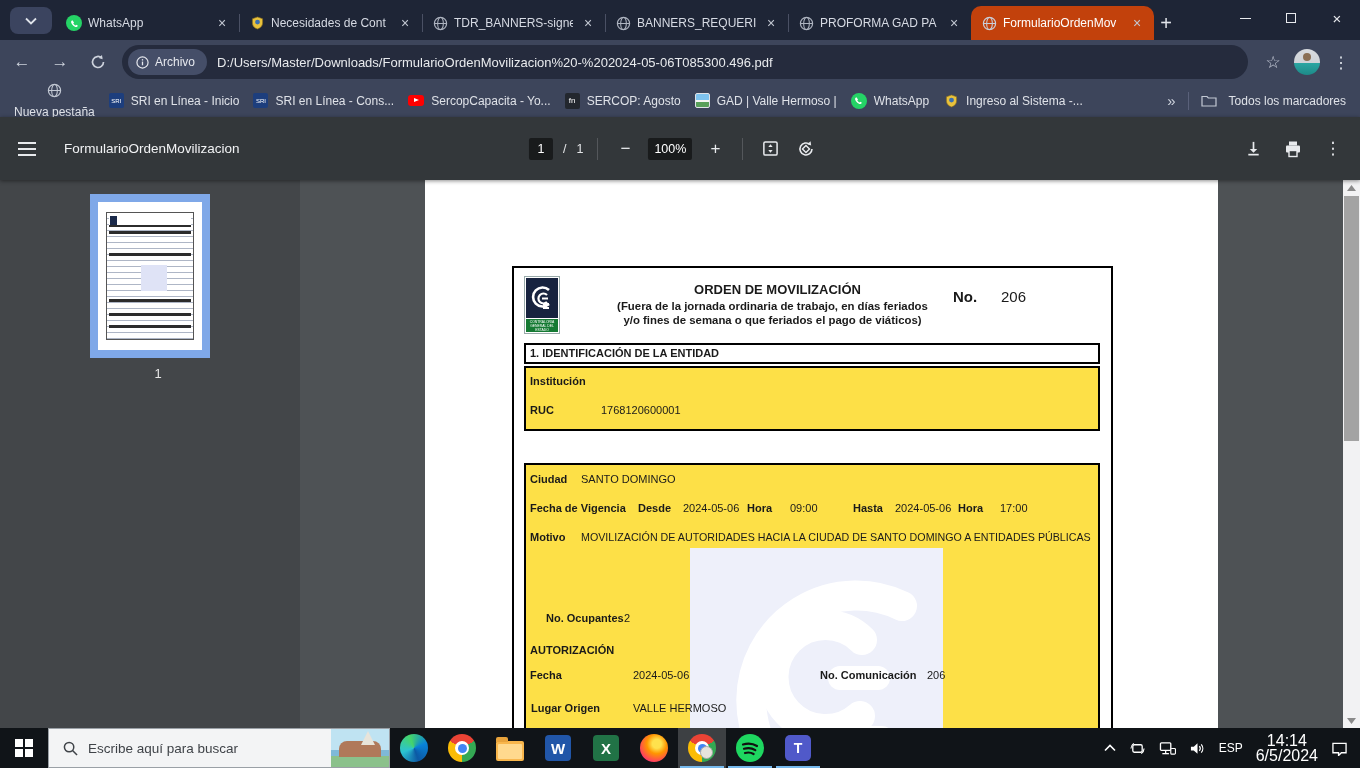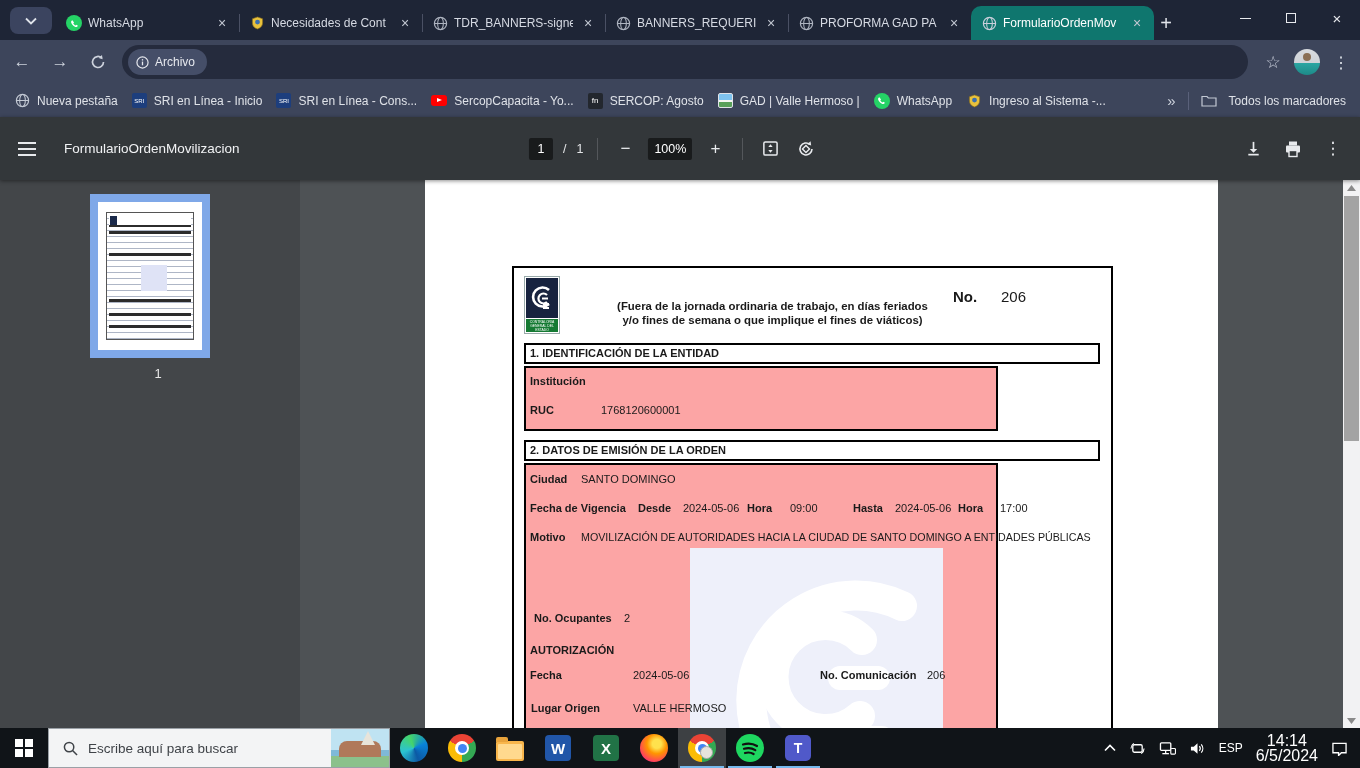--- a/index.html
+++ b/index.html
@@ -9,21 +9,21 @@
 
   
   .tabstrip { position:absolute; left:0; top:0; width:1360px; height:40px; background:#1e2536;
     display:flex; align-items:flex-end; }
   .tab-search-btn { position:absolute; left:10px; top:7px; width:42px; height:27px; border-radius:8px;
     background:#3b445f; color:#dfe3ea; display:flex; align-items:center; justify-content:center; }
   .tabs { position:absolute; left:56px; top:6px; display:flex; height:34px; }
   .tab { width:183px; height:34px; display:flex; align-items:center; padding:0 8px 0 10px;
     color:#d6dae3; font-size:12px; position:relative; }
   .tab + .tab::before { content:""; position:absolute; left:0; top:8px; height:18px; width:1px; background:#4a5064; }
-  .tab.active { background:#0f766e; border-radius:10px 10px 0 0; color:#fff; }
+  .tab.active { background:#c2410c; border-radius:10px 10px 0 0; color:#fff; }
   .tab.active::before, .tab.active + .tab::before { display:none; }
   .tab .tlabel { flex:1; overflow:hidden; white-space:nowrap; margin:0 6px; }
   .tab .tclose { width:18px; height:18px; border-radius:50%; display:flex; align-items:center; justify-content:center;
     font-size:14px; color:#c3c8d2; }
   .favicon { width:16px; height:16px; flex:0 0 16px; display:flex; align-items:center; justify-content:center; }
   .fav-circle { width:16px; height:16px; border-radius:50%; display:flex; align-items:center; justify-content:center; }
   .newtab-btn { position:absolute; left:1152px; top:9px; width:28px; height:28px; color:#e2e5eb; font-size:20px;
     display:flex; align-items:center; justify-content:center; border-radius:50%; }
   .win-controls { position:absolute; right:0; top:0; height:36px; display:flex; }
   .win-btn { width:46px; height:36px; display:flex; align-items:center; justify-content:center; color:#e8eaee; }
@@ -44,21 +44,21 @@
   .star-btn { color:#c9cedb; font-size:17px; width:30px; text-align:center; }
   .avatar { width:26px; height:26px; border-radius:50%; margin:0 6px;
     background:linear-gradient(180deg,#d8dbdf 0%,#cfd3d8 52%,#2ba7a4 52%,#1d8a88 100%); position:relative; overflow:hidden; }
   .avatar::after { content:""; position:absolute; left:9px; top:4px; width:8px; height:8px; border-radius:50%; background:#8a6f55; }
   .menu-btn { color:#dfe3ea; font-size:16px; width:30px; text-align:center; margin-right:4px; }
 
   
   .bookmarks { position:absolute; left:0; top:84px; width:1360px; height:33px; background:#3d455b;
     display:flex; align-items:center; color:#dfe2e8; font-size:12px; }
   .bm { display:flex; align-items:center; gap:7px; margin-left:14px; white-space:nowrap; }
-  .bm:first-child { margin-left:14px; }
+  .bm:first-child { margin-left:14px;flex-direction:column; }
   .bm-right { margin-left:auto; display:flex; align-items:center; gap:12px; margin-right:14px; }
   .bm-overflow { font-size:15px; color:#cdd2dc; }
   .bm-divider { width:1px; height:18px; background:#5a617a; }
   .bm-ico { width:16px; height:16px; display:flex; align-items:center; justify-content:center; font-weight:bold; }
   .sri-ico { width:15px; height:15px; background:#1d3e7d; color:#fff; font-size:6px; display:flex; align-items:center; justify-content:center; border-radius:2px; }
   .yt-ico { width:16px; height:11px; background:#f00; border-radius:3px; position:relative; }
   .yt-ico::after { content:""; position:absolute; left:6px; top:3px; border-left:5px solid #fff; border-top:2.5px solid transparent; border-bottom:2.5px solid transparent; }
   .fn-ico { width:15px; height:16px; background:#23272e; color:#fff; font-size:8px; display:flex; align-items:center; justify-content:center; border-radius:2px; }
   .gad-ico { width:15px; height:15px; border-radius:2px; background:linear-gradient(180deg,#7ec3ef 0 45%,#f4f6f2 45% 65%,#58a05a 65% 100%); border:1px solid #e0e3e8; }
   .wa-ico { width:16px; height:16px; border-radius:50%; background:#25d366; display:flex; align-items:center; justify-content:center; }
@@ -105,21 +105,21 @@
   .logo-box { position:absolute; left:10px; top:8px; width:36px; height:58px; border:1px solid #9aa; background:#fff; }
   .logo-navy { position:absolute; left:1px; top:1px; width:32px; height:40px; background:#17233f;
     display:flex; align-items:center; justify-content:center; }
   .logo-green { position:absolute; left:1px; top:42px; width:32px; height:13px; background:#157a33;
     color:#fff; font-size:3.4px; line-height:4px; text-align:center; overflow:hidden; padding-top:1px; }
   .doc-title { position:absolute; left:70px; right:140px; top:14px; text-align:center; font-weight:bold; font-size:13px; }
   .doc-sub { position:absolute; left:40px; right:120px; text-align:center; font-weight:bold; font-size:11.4px; }
 
   .sec-header { position:absolute; left:10px; width:576px; height:21px; border:2px solid #000;
     font-weight:bold; font-size:11px; line-height:17px; padding-left:4px; background:#fff; }
-  .sec-body { position:absolute; left:10px; width:474px; border:2px solid #000; background:#fca5a5; }
+  .sec-body { position:absolute; left:10px; width:576px; border:2px solid #000; background:#fde047; }
 
   .wm { position:absolute; left:164px; top:83px; width:253px; height:300px; background:#eef0fa; z-index:0; }
   .z1 { z-index:1; }
 
   
   .scrollbar { position:absolute; right:0; top:0; width:17px; height:548px; background:#f2f2f3; }
   .sb-arrow { position:absolute; left:0; width:17px; height:15px; display:flex; align-items:center; justify-content:center; }
   .sb-thumb { position:absolute; left:1px; top:16px; width:15px; height:245px; background:#a3a3a3; }
 
   
@@ -262,20 +262,21 @@
     </div>
     <div class="omnibox">
       <div class="chip">
         <svg width="13" height="13" viewBox="0 0 14 14">
             <circle cx="7" cy="7" r="6" fill="none" stroke="#e6e8ee" stroke-width="1.3"></circle>
             <rect x="6.3" y="6" width="1.4" height="4" fill="#e6e8ee"></rect>
             <rect x="6.3" y="3.4" width="1.4" height="1.5" fill="#e6e8ee"></rect>
           </svg>
         <span>Archivo</span>
       </div>
+      <span class="url">D:/Users/Master/Downloads/FormularioOrdenMovilizacion%20-%202024-05-06T085300.496.pdf</span>
     </div>
     <div class="star-btn">☆</div>
     <div class="avatar"></div>
     <div class="menu-btn">⋮</div>
   </div>
 
   <div class="bookmarks">
     <div class="bm">
       <span class="bm-ico">
           <svg width="15" height="15" viewBox="0 0 16 16">
@@ -414,33 +415,33 @@
             <svg width="26" height="30" viewBox="0 0 26 30">
                 <path d="M20 7a9.5 9.5 0 1 0 0 14" fill="none" stroke="#fff" stroke-width="2.6"></path>
                 <path d="M18 12a5 5 0 1 0 0 7" fill="none" stroke="#fff" stroke-width="2.2"></path>
                 <line x1="13" y1="15.5" x2="19" y2="15.5" stroke="#fff" stroke-width="2"></line>
                 <line x1="14" y1="21" x2="20" y2="21" stroke="#fff" stroke-width="2"></line>
                 <line x1="14" y1="25" x2="20" y2="25" stroke="#fff" stroke-width="2"></line>
               </svg>
           </div>
           <div class="logo-green">CONTRALORÍA GENERAL DEL ESTADO</div>
         </div>
+        <div class="doc-title">ORDEN DE MOVILIZACIÓN</div>
         <div class="doc-sub" style="top:32px">(Fuera de la jornada ordinaria de trabajo, en días feriados</div>
-        <div class="doc-sub" style="top:46px">y/o fines de semana o que implique el fines de viáticos)</div>
+        <div class="doc-sub" style="top:46px">y/o fines de semana o que feriados el pago de viáticos)</div>
         <div class="abs lbl" style="left:439px;top:20px;font-size:15px">No.</div>
         <div class="abs" style="left:487px;top:20px;font-size:15px">206</div>
 
         <div class="sec-header" style="top:75px">1. IDENTIFICACIÓN DE LA ENTIDAD</div>
         <div class="sec-body" style="top:98px;height:65px">
           <span class="abs lbl" style="left:4px;top:7px">Institución</span>
           <span class="abs lbl" style="left:4px;top:36px">RUC</span>
           <span class="abs" style="left:75px;top:36px">1768120600001</span>
         </div>
 
-        <div class="sec-header" style="top:172px">2. DATOS DE EMISIÓN DE LA ORDEN</div>
         <div class="sec-body" style="top:195px;height:370px">
           <div class="wm">
             <svg width="253" height="300" viewBox="0 0 253 300">
                 <g fill="none" stroke="#fff" stroke-width="30" stroke-linecap="round">
                   <path d="M212 58 A105 105 0 1 0 210 248"></path>
                   <path d="M172 92 A52 52 0 1 0 170 168"></path>
                 </g>
                 <g fill="#fff">
                   <rect x="138" y="118" width="62" height="24" rx="12"></rect>
                   <rect x="140" y="178" width="64" height="24" rx="12"></rect>
@@ -457,21 +458,21 @@
           <span class="abs lbl z1" style="left:221px;top:37px">Hora</span>
           <span class="abs z1" style="left:264px;top:37px">09:00</span>
           <span class="abs lbl z1" style="left:327px;top:37px">Hasta</span>
           <span class="abs z1" style="left:369px;top:37px">2024-05-06</span>
           <span class="abs lbl z1" style="left:432px;top:37px">Hora</span>
           <span class="abs z1" style="left:474px;top:37px">17:00</span>
 
           <span class="abs lbl z1" style="left:4px;top:66px">Motivo</span>
           <span class="abs z1" style="left:55px;top:66px;font-size:10.7px">MOVILIZACIÓN DE AUTORIDADES HACIA LA CIUDAD DE SANTO DOMINGO A ENTIDADES PÚBLICAS</span>
 
-          <span class="abs lbl z1" style="left:8px;top:147px">No. Ocupantes</span>
+          <span class="abs lbl z1" style="left:20px;top:147px">No. Ocupantes</span>
           <span class="abs z1" style="left:98px;top:147px">2</span>
 
           <span class="abs lbl z1" style="left:4px;top:179px">AUTORIZACIÓN</span>
 
           <span class="abs lbl z1" style="left:4px;top:204px">Fecha</span>
           <span class="abs z1" style="left:107px;top:204px">2024-05-06</span>
           <span class="abs lbl z1" style="left:294px;top:204px">No. Comunicación</span>
           <span class="abs z1" style="left:401px;top:204px">206</span>
 
           <span class="abs lbl z1" style="left:5px;top:237px">Lugar Origen</span>

